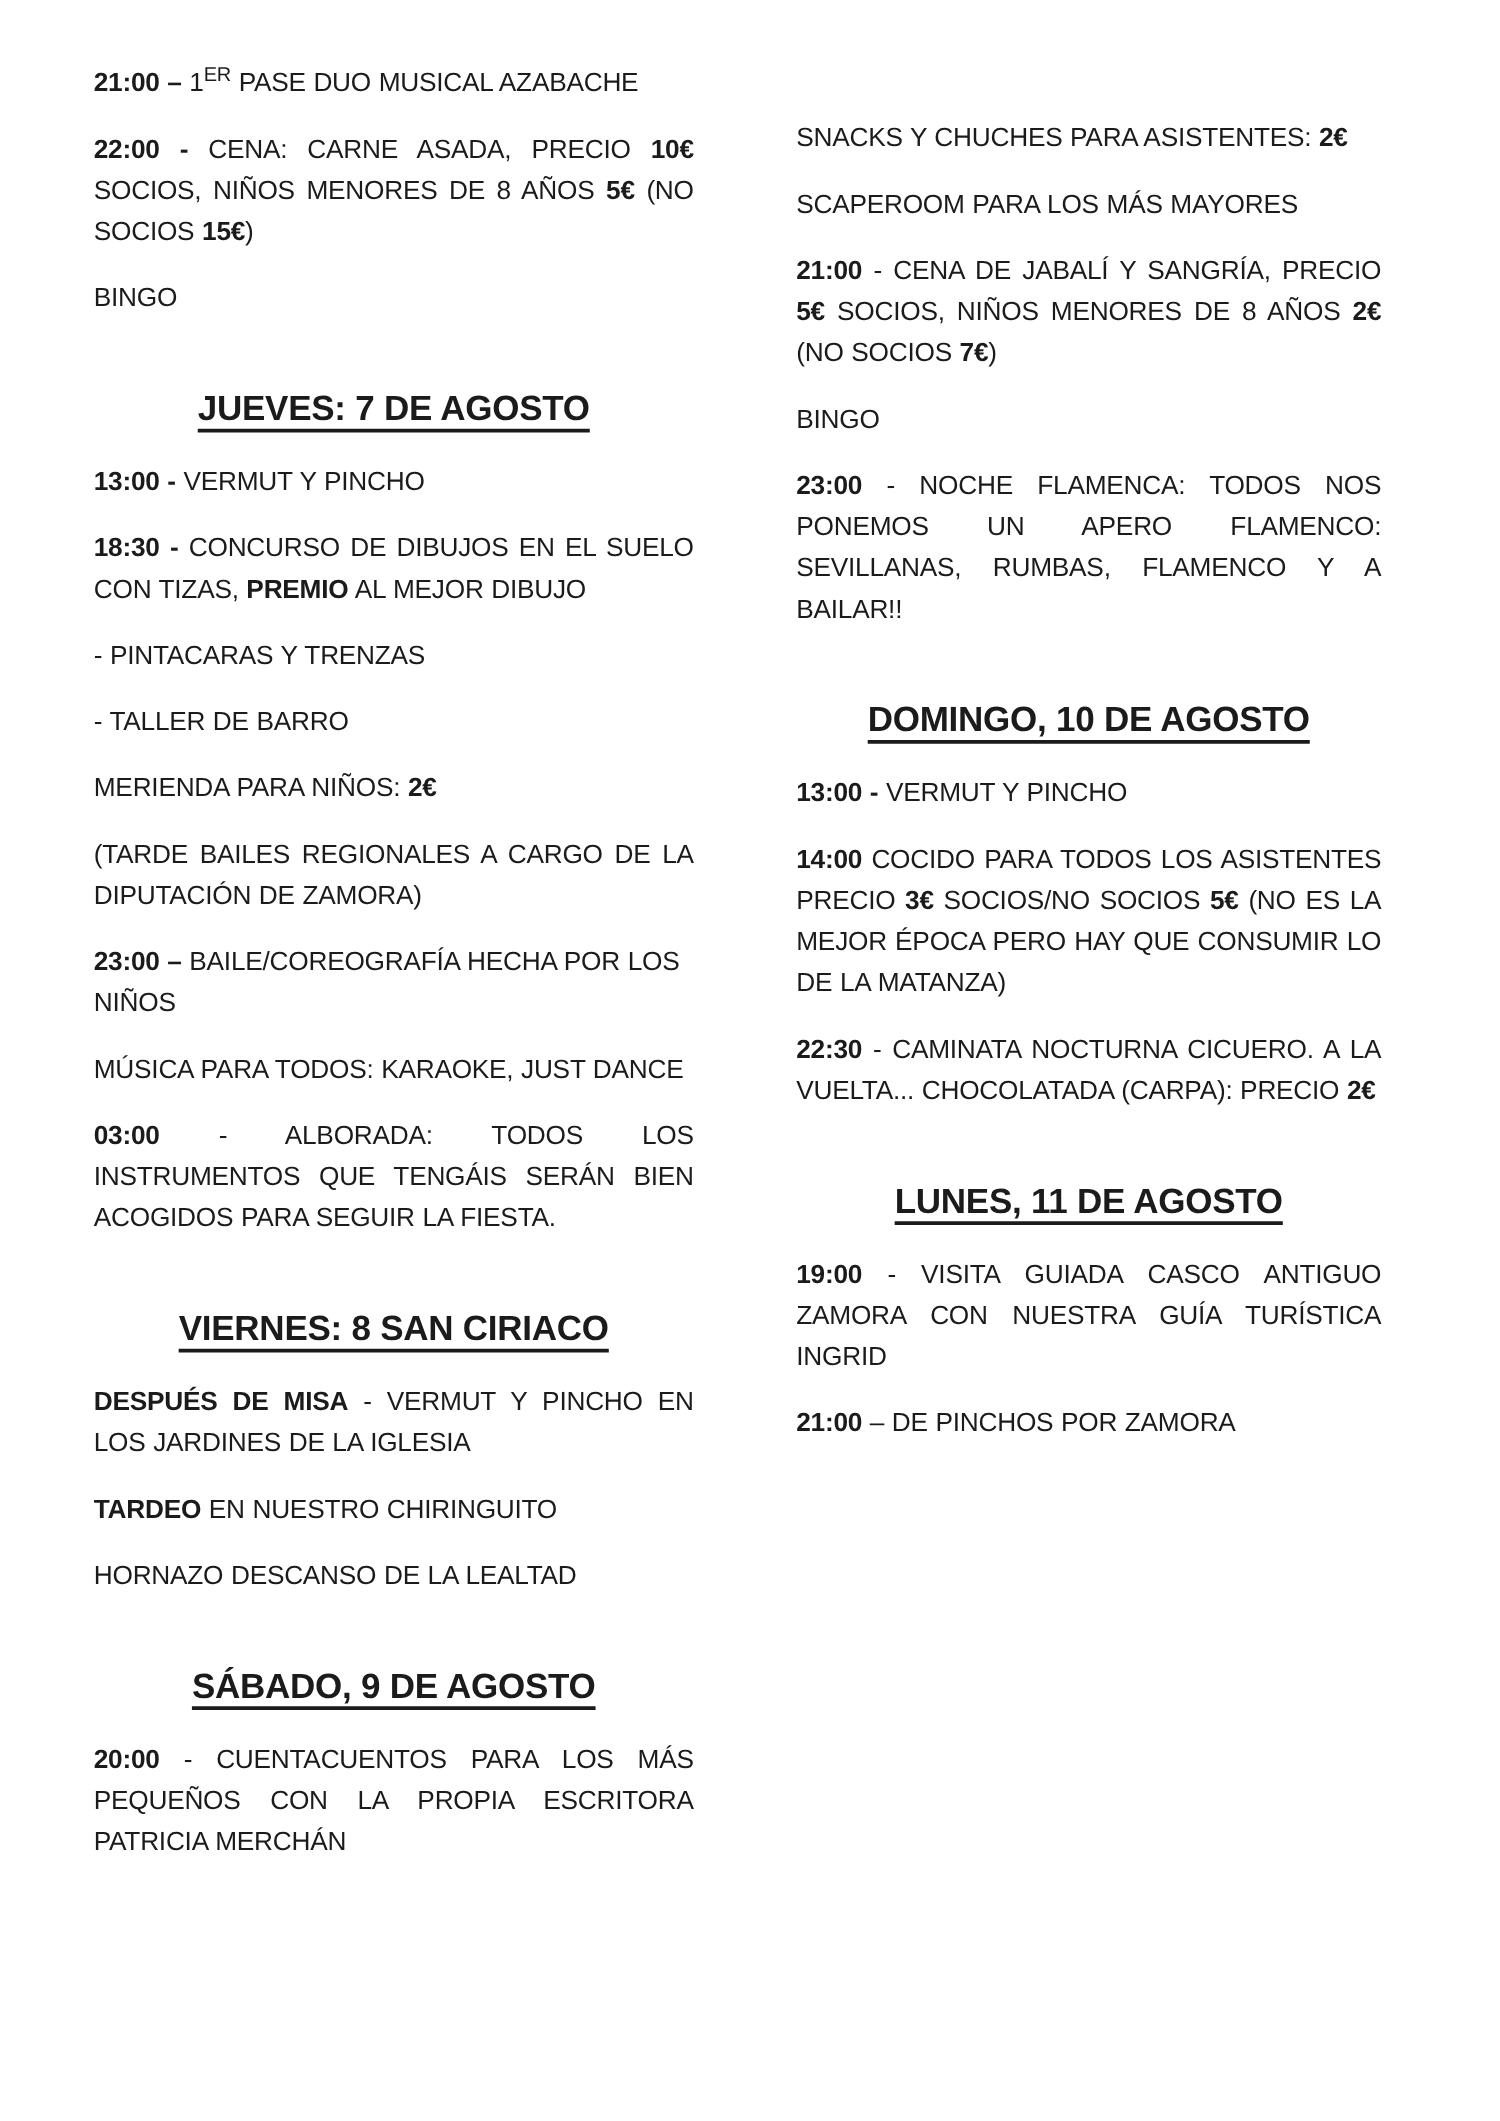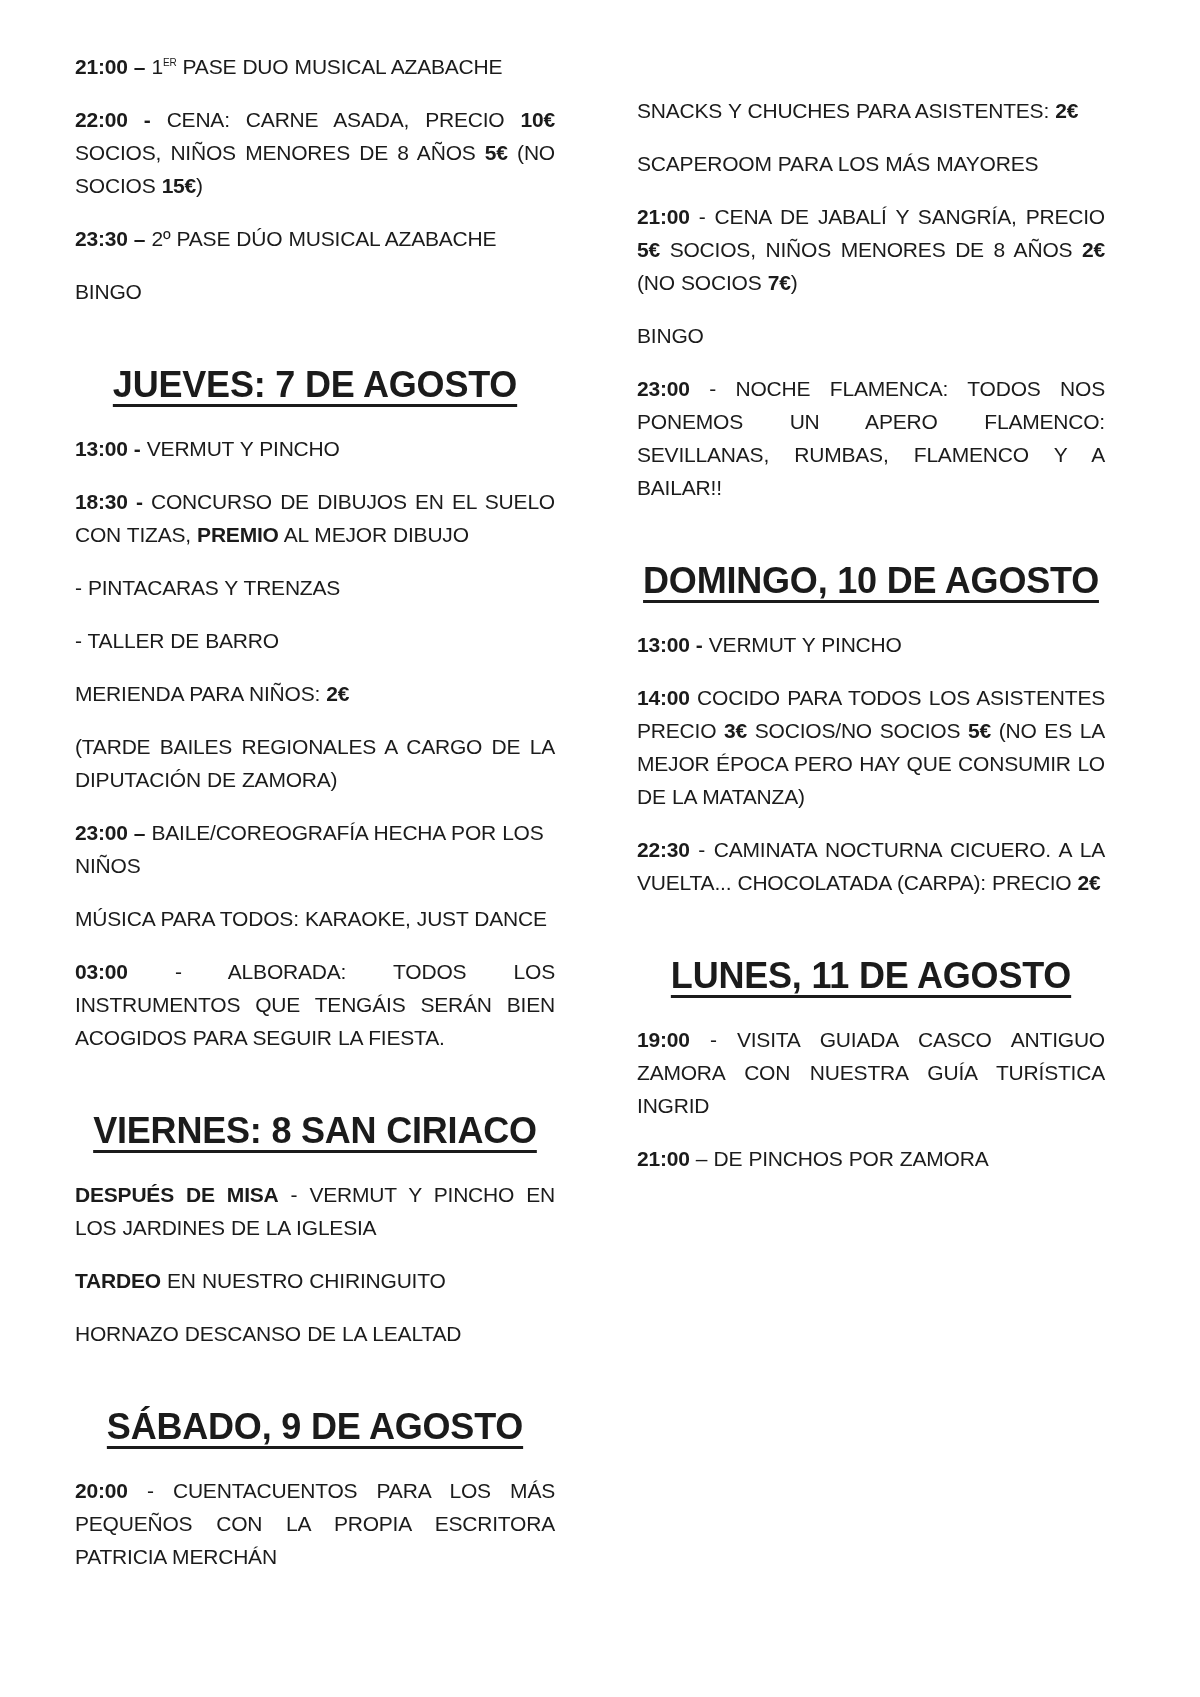--- a/index.html
+++ b/index.html
@@ -23,44 +23,43 @@
     font-size: 21px;
     line-height: 33px;
     letter-spacing: -0.2px;
     margin: 0 0 20px 0;
     word-spacing: 0.5px;
   }
   p.block.justify { text-align: justify; }
 
   .b { font-weight: bold; }
   .u { text-decoration-thickness: 2px; text-underline-offset: 4px; }
-  .sup { font-size: 10px; vertical-align: super; line-height: 0; }
+  .sup { font-size: 16px; vertical-align: super; line-height: 0; }
 
   .heading {
     margin: 56px 0 26px 0;
     text-align: center;
   }
   .heading-text {
-    font-size: 36px;
+    font-size: 28px;
     font-weight: bold;
     letter-spacing: -0.2px;
     text-decoration: underline;
     text-decoration-thickness: 3px;
     text-underline-offset: 7px;
   }
 </style>
 </head>
 <body>
 
 <div class="page">
   <div class="columns">
     <div class="col col-left">
         <p class="block"><span class="b">21:00 – </span><span>1</span><span class="sup">ER</span><span> PASE </span><span class="u">DUO MUSICAL AZABACHE</span></p>
         <p class="block justify"><span class="b">22:00 - </span><span class="u">CENA</span><span>: CARNE ASADA, PRECIO </span><span class="b">10€</span><span> SOCIOS, NIÑOS MENORES DE 8 AÑOS </span><span class="b">5€</span><span> (NO SOCIOS </span><span class="b">15€</span><span>)</span></p>
-        <p class="block"><span class="b">23:30 – </span><span>2º PASE </span><span class="u">DÚO MUSICAL AZABACHE</span></p>
         <p class="block"><span>BINGO</span></p>
         <div class="heading"><span class="heading-text">JUEVES: 7 DE AGOSTO</span></div>
         <p class="block"><span class="b">13:00 - </span><span class="u">VERMUT</span><span> Y PINCHO</span></p>
         <p class="block justify"><span class="b">18:30 - </span><span>CONCURSO DE DIBUJOS EN EL SUELO CON TIZAS, </span><span class="b">PREMIO</span><span> AL MEJOR DIBUJO</span></p>
         <p class="block"><span>- PINTACARAS Y TRENZAS</span></p>
         <p class="block"><span>- TALLER DE BARRO</span></p>
         <p class="block"><span>MERIENDA PARA NIÑOS: </span><span class="b">2€</span></p>
         <p class="block justify"><span>(TARDE BAILES REGIONALES A CARGO DE LA DIPUTACIÓN DE ZAMORA)</span></p>
         <p class="block"><span class="b">23:00 – </span><span class="u">BAILE/COREOGRAFÍA</span><span> HECHA POR LOS NIÑOS</span></p>
         <p class="block"><span>MÚSICA PARA TODOS: KARAOKE, JUST DANCE</span></p>

